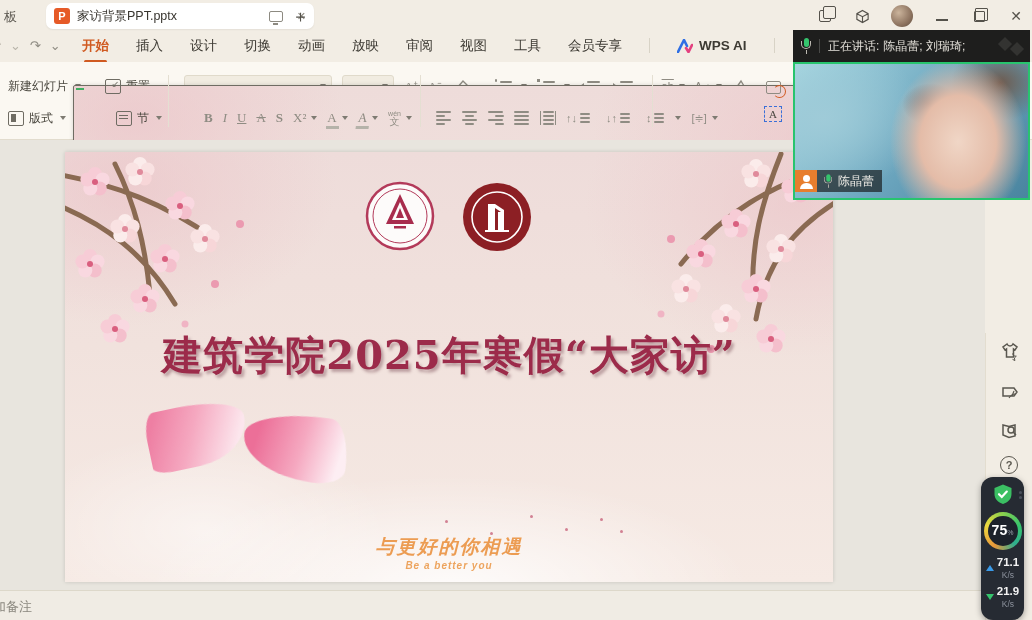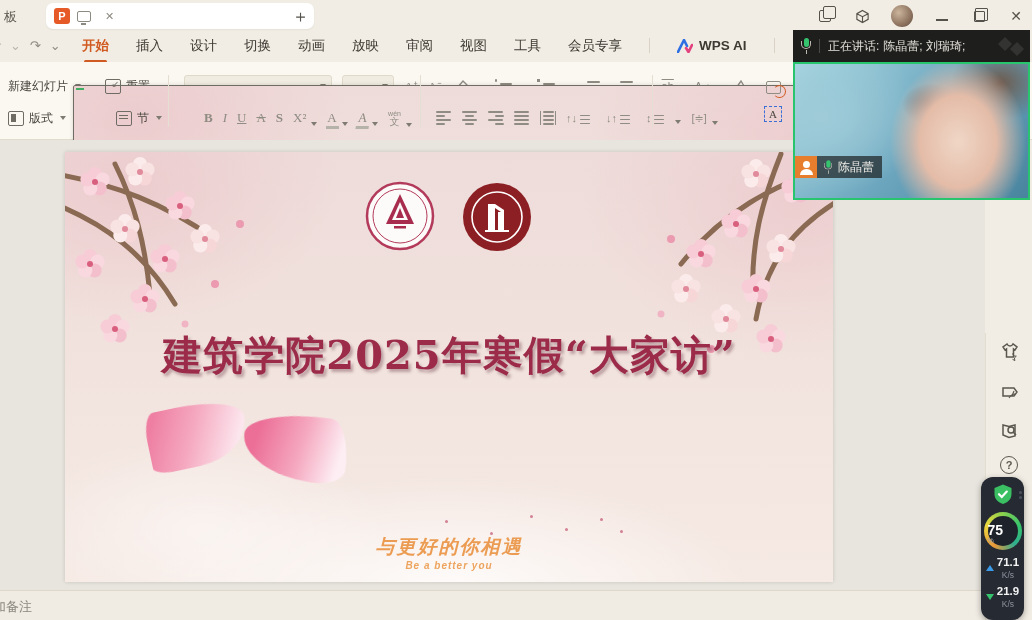--- a/index.html
+++ b/index.html
@@ -58,21 +58,21 @@
   .gicon.section:after{content:"";position:absolute;left:2px;top:3px;width:9px;height:1.5px;background:#6f6c63;box-shadow:0 3px 0 #6f6c63;}
   .vsep{width:1px;height:52px;background:#e4dfd2;position:absolute;top:13px;}
   .combo{height:22px;background:#f1ece1;border:1px solid #e0dacb;border-radius:3px;display:flex;align-items:center;justify-content:flex-end;padding:0 5px;}
   .fmt{font-size:13px;color:#8f8c83;font-family:"Liberation Serif",serif;cursor:pointer;}
   .fmt.b{font-weight:bold;} .fmt.i{font-style:italic;} .fmt.u{text-decoration:underline;}
   .fmt.s{text-decoration:line-through;}
   .colorA{position:relative;font-size:13px;color:#8f8c83;font-family:"Liberation Serif",serif;}
   .colorA:after{content:"";position:absolute;left:-1px;bottom:-3px;width:13px;height:3px;background:#b5b2a9;}
   .bars{display:inline-flex;flex-direction:column;gap:2.6px;width:16px;}
   .bars i{height:1.4px;background:#8f8c83;border-radius:1px;display:block;}
-  .li{display:flex;gap:3px;align-items:flex-end;cursor:pointer;}
+  .li{display:flex;gap:3px;align-items:center;cursor:pointer;}
   .dotcol{display:flex;flex-direction:column;gap:2.8px;}
   .dotcol i{width:2.5px;height:2.5px;background:#8f8c83;border-radius:50%;display:block;}
   .arrow-l{width:0;height:0;border-top:3.5px solid transparent;border-bottom:3.5px solid transparent;border-right:4.5px solid #8f8c83;}
   .arrow-r{width:0;height:0;border-top:3.5px solid transparent;border-bottom:3.5px solid transparent;border-left:4.5px solid #8f8c83;}
   .small-txt{font-size:11px;color:#8f8c83;}
   .tb-right{position:absolute;right:250px;top:0;width:30px;height:78px;display:flex;flex-direction:column;align-items:center;justify-content:center;gap:12px;}
   .shape-re{width:15px;height:13px;border:1.5px solid #8f8c83;border-radius:2px;position:relative;}
   .shape-re:after{content:"";position:absolute;right:-6px;bottom:-5px;width:11px;height:11px;border-radius:50%;border:1.8px solid #d05a21;border-left-color:transparent;}
   .textbox-ic{width:18px;height:16px;border:1.2px dashed #3a6fd8;display:flex;align-items:center;justify-content:center;font-size:11px;color:#4a473f;font-family:"Liberation Serif",serif;}
 
@@ -121,21 +121,21 @@
   .call-title{font-size:12px;color:#e4e1da;white-space:nowrap;}
   .call-deco{margin-left:auto;display:flex;gap:2px;}
   .call-deco i{width:10px;height:10px;background:#333331;transform:rotate(45deg);display:block;}
   .video1{height:138px;border:2px solid #28c46e;position:relative;overflow:hidden;
     background:
       radial-gradient(95px 115px at 70% 58%, #f0d6c6 0%, #e4bca8 40%, rgba(228,188,168,0) 72%),
       radial-gradient(70px 55px at 88% 14%, #6e5a4e 0%, rgba(110,90,78,0) 70%),
       radial-gradient(40px 30px at 58% 30%, #4a5a66 0%, rgba(74,90,102,0) 70%),
       radial-gradient(130px 100px at 12% 40%, #9fcbd8 0%, rgba(159,203,216,0) 78%),
       linear-gradient(130deg,#a8d8e2 0%,#6aa4bd 55%,#49849f 100%);}
-  .v1-label{position:absolute;left:0;bottom:20px;display:flex;align-items:center;}
+  .v1-label{position:absolute;left:0;bottom:6px;display:flex;align-items:center;}
   .p-badge{width:22px;height:22px;background:#e77e2e;display:flex;align-items:center;justify-content:center;flex:0 0 auto;}
   .p-badge .head{width:7px;height:7px;border-radius:50%;background:#fff;position:relative;top:-3px;}
   .p-badge .shoulders{position:absolute;width:13px;height:6px;border-radius:6px 6px 0 0;background:#fff;margin-top:10px;}
   .name-tag{background:rgba(20,20,20,.65);height:22px;display:flex;align-items:center;gap:5px;padding:0 8px 0 6px;}
   .name-tag .nm{font-size:12px;color:#f0eee8;}
   .video2{height:133px;background:#0c0c0c;position:relative;overflow:hidden;}
   .v2-strip{position:absolute;left:82px;top:0;width:80px;height:133px;
     background:
       radial-gradient(24px 19px at 46% 26%, #c9a astroturf,transparent),
       radial-gradient(24px 19px at 46% 26%, #c9a48a 0%, rgba(201,164,138,0) 70%),
@@ -157,39 +157,40 @@
   
   .net-widget{position:absolute;left:981px;top:477px;width:43px;height:143px;background:#262b33;border-radius:12px;
     z-index:60;display:flex;flex-direction:column;align-items:center;padding-top:6px;box-shadow:0 2px 6px rgba(0,0,0,.35);}
   .shield{position:relative;width:22px;height:22px;}
   .shield svg{width:22px;height:22px;}
   .dots{position:absolute;right:-8px;top:8px;display:flex;flex-direction:column;gap:2px;}
   .dots i{width:3px;height:3px;border-radius:50%;background:#4a505c;display:block;}
   .gauge{margin-top:7px;width:38px;height:38px;border-radius:50%;
     background:conic-gradient(from 210deg,#e8973a 0%,#ecd83f 22%,#8fd04c 40%,#35c46d 62%,#2fae8e 80%,#e8973a 100%);
     display:flex;align-items:center;justify-content:center;}
-  .gauge-in{width:30px;height:30px;border-radius:50%;background:#1d222b;display:flex;align-items:baseline;padding-top:7px;flex-direction:column;}
+  .gauge-in{width:30px;height:30px;border-radius:50%;background:#1d222b;display:flex;align-items:baseline;justify-content:center;padding-top:7px;}
   .gauge-in .pct{font-size:14px;font-weight:bold;color:#fff;line-height:1;}
   .gauge-in .unit{font-size:7px;color:#9aa0ab;}
   .speed{margin-top:7px;display:flex;align-items:center;gap:3px;}
   .sp-col{display:flex;flex-direction:column;align-items:center;line-height:1;}
   .sp-val{font-size:11.5px;font-weight:bold;color:#f2f2f2;}
   .sp-unit{font-size:8.5px;color:#8d939e;margin-top:2px;}
   .tri-up{width:0;height:0;border-left:4px solid transparent;border-right:4px solid transparent;border-bottom:6px solid #3a9ae8;}
   .tri-down{width:0;height:0;border-left:4px solid transparent;border-right:4px solid transparent;border-top:6px solid #35c46d;}
 </style>
 </head>
 <body>
 
 <div class="screen">
 
   <div class="titlebar">
     <span class="tb-partial">板</span>
     <div class="doc-tab">
       <span class="p-icon">P</span>
+      <span class="doc-title">家访背景PPT.pptx</span>
       <span class="tab-monitor"></span>
       <span class="tab-close">✕</span>
     </div>
     <span class="new-tab">＋</span>
     <div class="win-controls">
       <span class="wc">
           <span class="wc-overlap"></span>
         </span>
       <span class="wc">
         <svg width="15" height="15" viewBox="0 0 16 16">

